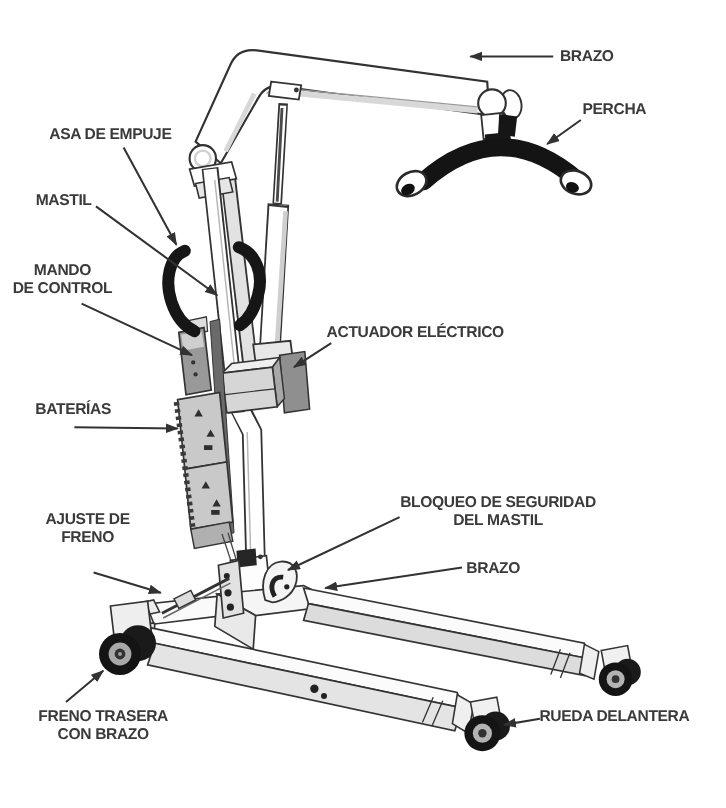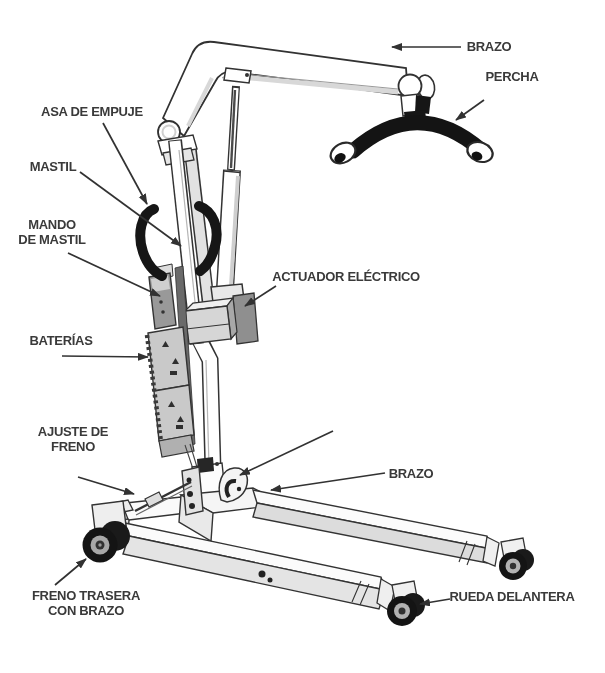--- a/index.html
+++ b/index.html
@@ -199,32 +199,36 @@
     <line class="ldr" x1="62" y1="356" x2="148" y2="357" marker-end="url(#ah)"></line>
     <line class="ldr" x1="78" y1="477" x2="134" y2="494" marker-end="url(#ah)"></line>
     <line class="ldr" x1="333" y1="431" x2="240" y2="475" marker-end="url(#ah)"></line>
     <line class="ldr" x1="385" y1="473" x2="271" y2="490" marker-end="url(#ah)"></line>
     <line class="ldr" x1="55" y1="585" x2="86" y2="559" marker-end="url(#ah)"></line>
     <line class="ldr" x1="450" y1="599" x2="420" y2="604" marker-end="url(#ah)"></line>
   </g>
 </svg>
 
   <div class="lbl" style="left:489px;top:47px">BRAZO</div>
-  <div class="lbl" style="left:512px;top:77px">PERCHA</div>
+  <div class="lbl" style="left:512px;top:91px">PERCHA</div>
   <div class="lbl" style="left:92px;top:112px">ASA DE EMPUJE</div>
   <div class="lbl" style="left:53px;top:167px">MASTIL</div>
   <div class="lbl" style="left:52px;top:233px">
     <span class="l">MANDO</span>
-    <span class="l">DE MASTIL</span>
+    <span class="l">DE CONTROL</span>
   </div>
   <div class="lbl" style="left:346px;top:277px">ACTUADOR ELÉCTRICO</div>
   <div class="lbl" style="left:61px;top:341px">BATERÍAS</div>
   <div class="lbl" style="left:73px;top:440px">
     <span class="l">AJUSTE DE</span>
     <span class="l">FRENO</span>
   </div>
+  <div class="lbl" style="left:415px;top:426px">
+    <span class="l">BLOQUEO DE SEGURIDAD</span>
+    <span class="l">DEL MASTIL</span>
+  </div>
   <div class="lbl" style="left:411px;top:474px">BRAZO</div>
   <div class="lbl" style="left:86px;top:604px">
     <span class="l">FRENO TRASERA</span>
     <span class="l">CON BRAZO</span>
   </div>
   <div class="lbl" style="left:512px;top:597px">RUEDA DELANTERA</div>
 </div>
 
 </body></html>

